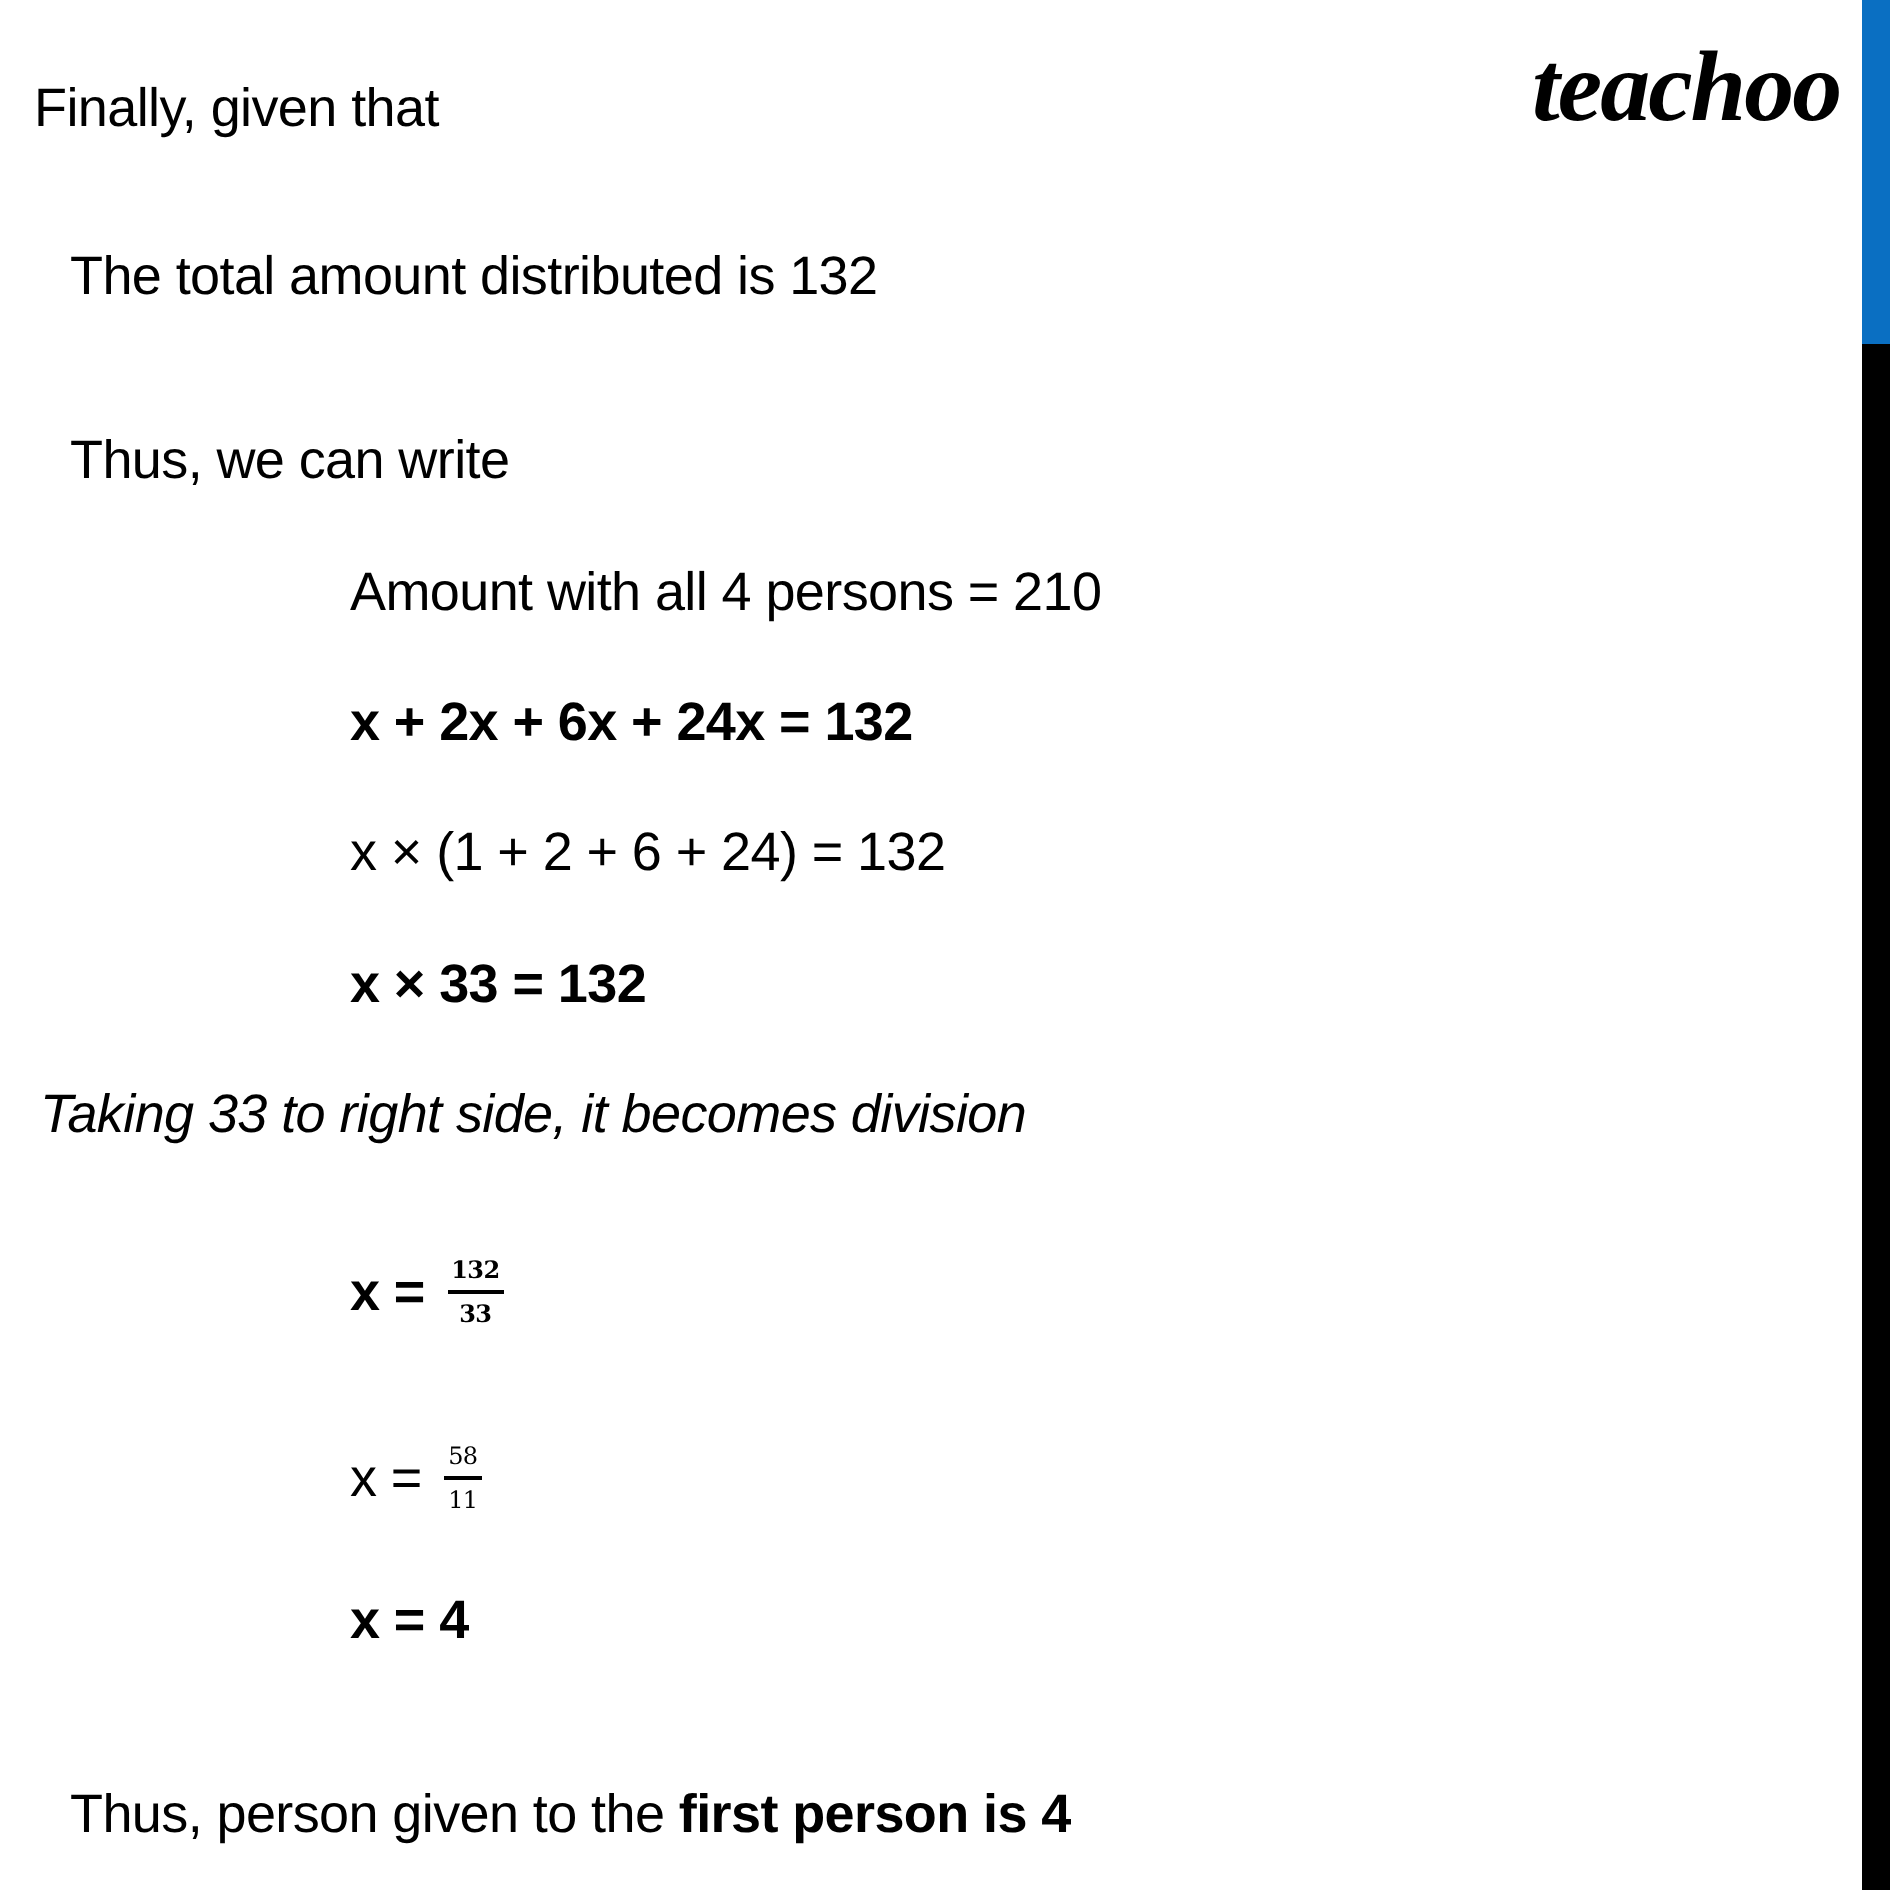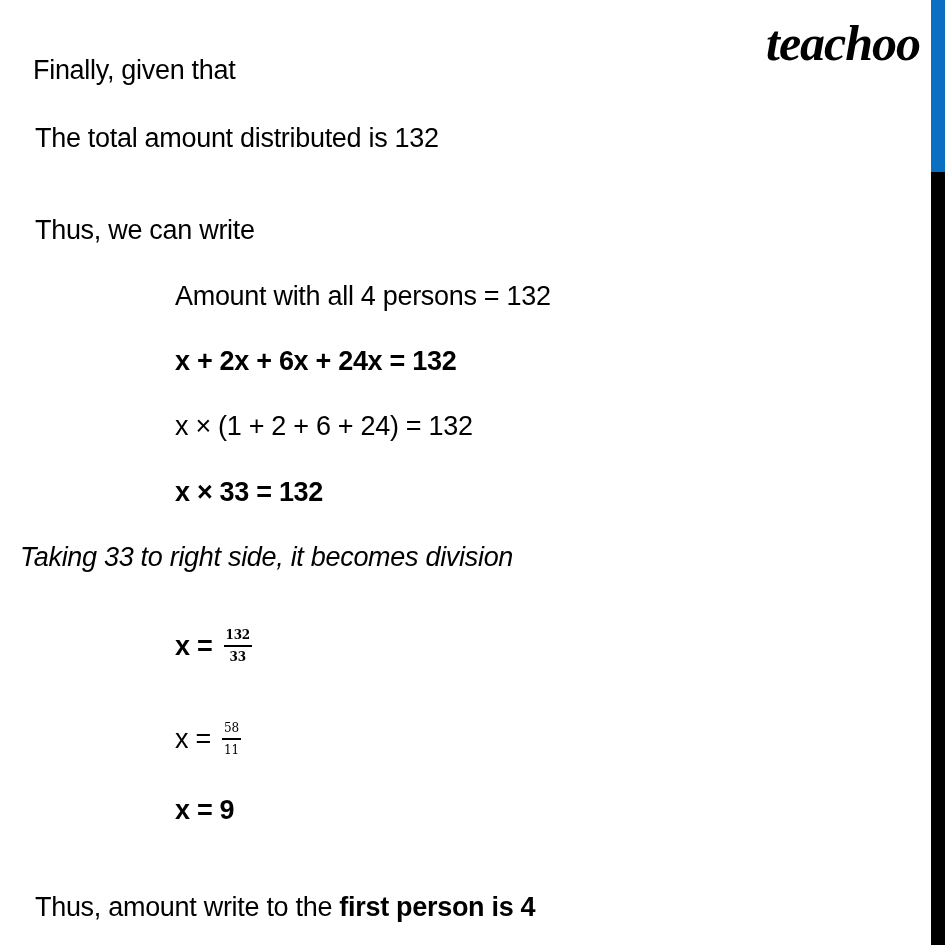--- a/index.html
+++ b/index.html
@@ -28,24 +28,24 @@
     .frac .rule { height: 2px; background: #000; align-self: stretch; }
     .frac.bold .num, .frac.bold .den { font-weight: bold; }
   </style>
 </head>
 <body>
 
 <div class="logo">teachoo</div>
 <div class="bar-blue"></div>
 <div class="bar-black"></div>
 
-<div class="line" style="left:33px; top:38px;margin-top:16px;">Finally, given that</div>
+<div class="line" style="left:17px; top:38px;">Finally, given that</div>
 <div class="line" style="left:35px; top:102px;margin-top:20px;">The total amount distributed is 132</div>
 <div class="line" style="left:35px; top:214px;">Thus, we can write</div>
-<div class="line" style="left:175px; top:280px;">Amount with all 4 persons = 132</div>
+<div class="line" style="left:175px; top:280px;">Amount with all 4 persons = 210</div>
 <div class="line b" style="left:175px; top:345px;">x + 2x + 6x + 24x = 132</div>
 <div class="line" style="left:175px; top:410px;">x  × (1 + 2 + 6 + 24) = 132</div>
 <div class="line b" style="left:175px; top:476px;">x × 33 = 132</div>
 <div class="line i" style="left:20px; top:541px;">Taking 33 to right side, it becomes division</div>
 
 <div class="line b" style="left:175px; top:627px;">
   <span>x = </span><span class="frac bold">
     <span class="num">132</span>
     <span class="rule"></span>
     <span class="den">33</span>
@@ -53,17 +53,17 @@
 </div>
 
 <div class="line" style="left:175px; top:720px;">
   <span>x = </span><span class="frac">
     <span class="num">58</span>
     <span class="rule" style="height:1.5px;"></span>
     <span class="den">11</span>
   </span>
 </div>
 
-<div class="line b" style="left:175px; top:794px;">x = 9</div>
+<div class="line b" style="left:175px; top:794px;">x = 4</div>
 
 <div class="line" style="left:35px; top:891px;">
-  <span>Thus, amount write to the </span><span class="b">first person is 4</span>
+  <span>Thus, person given to the </span><span class="b">first person is 4</span>
 </div>
 
 </body></html>

